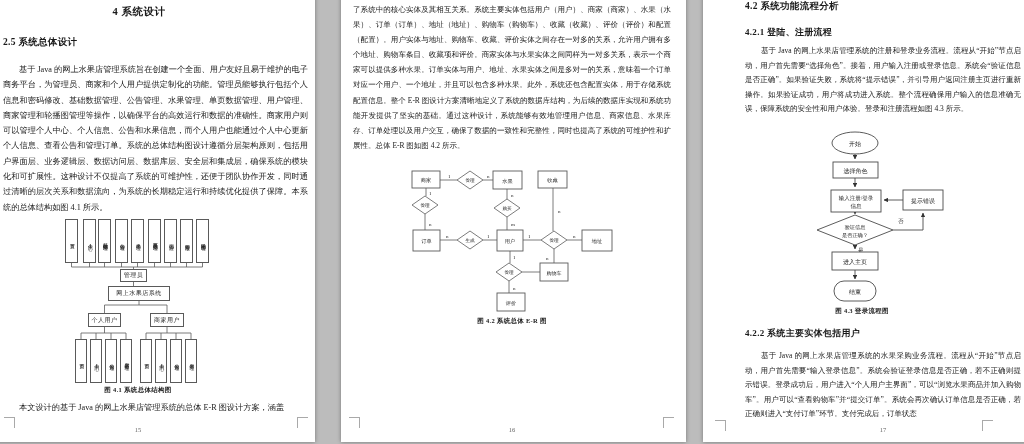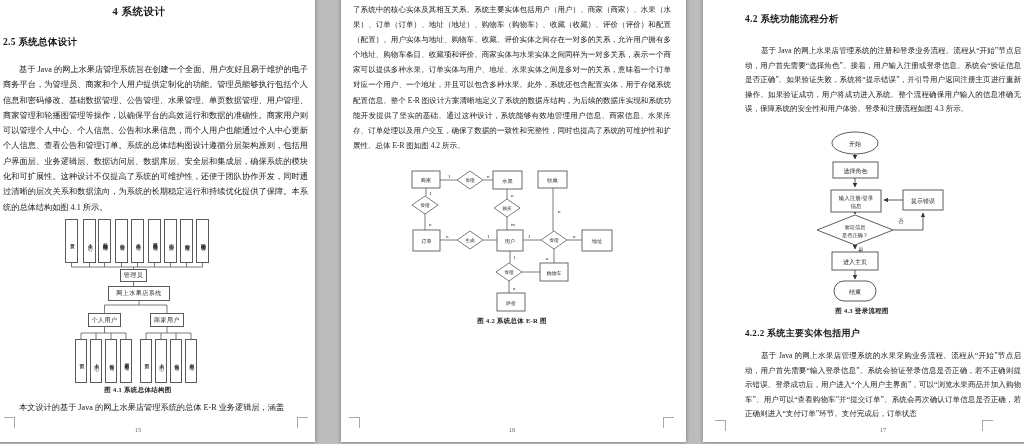--- a/index.html
+++ b/index.html
@@ -112,21 +112,21 @@
           </div>
         <div class="vbox" style="left:167px;top:122px;width:12px;height:44px;">
             <span>公告管理</span>
           </div>
         <div class="vbox" style="left:182px;top:122px;width:12px;height:44px;">
             <span>水果管理</span>
           </div>
       </div>
 
       <div class="abs caption" style="top:386px;left:0;width:270px;">图 4.1  系统总体结构图</div>
-      <div class="abs body b1 ind" style="top:400px;">本文设计的基于 Java 的网上水果店管理系统的总体 E-R 业务逻辑层，涵盖</div>
+      <div class="abs body b1 ind" style="top:400px;">本文设计的基于 Java 的网上水果店管理系统的总体 E-R 图设计方案，涵盖</div>
       <div class="markL" style="left:1px;top:417px;"></div>
       <div class="markR" style="left:294px;top:417px;"></div>
       <div class="abs pagenum" style="top:426px;left:0;width:270px;">15</div>
     </div>
   </div>
 
   <div class="page" id="pg2">
     <div class="content">
       <div class="abs body b2" style="top:2px;">了系统中的核心实体及其相互关系。系统主要实体包括用户（用户）、商家（商家）、水果（水果）、订单（订单）、地址（地址）、购物车（购物车）、收藏（收藏）、评价（评价）和配置（配置）。用户实体与地址、购物车、收藏、评价实体之间存在一对多的关系，允许用户拥有多个地址、购物车条目、收藏项和评价。商家实体与水果实体之间同样为一对多关系，表示一个商家可以提供多种水果。订单实体与用户、地址、水果实体之间是多对一的关系，意味着一个订单对应一个用户、一个地址，并且可以包含多种水果。此外，系统还包含配置实体，用于存储系统配置信息。整个 E-R 图设计方案清晰地定义了系统的数据库结构，为后续的数据库实现和系统功能开发提供了坚实的基础。通过这种设计，系统能够有效地管理用户信息、商家信息、水果库存、订单处理以及用户交互，确保了数据的一致性和完整性，同时也提高了系统的可维护性和扩展性。总体 E-R 图如图 4.2 所示。</div>
 
@@ -213,21 +213,22 @@
 
       <div class="abs caption" style="top:317px;">图 4.2  系统总体 E-R 图</div>
       <div class="markL" style="left:-4px;top:417px;"></div>
       <div class="markR" style="left:310px;top:417px;"></div>
       <div class="abs pagenum" style="top:426px;">16</div>
     </div>
   </div>
 
   <div class="page" id="pg3">
     <div class="content">
-      <div class="abs h2" style="top:13px;">4.2  系统功能流程分析</div>
+      <div class="abs h2" style="top:0;">4.2  系统功能流程分析</div>
+      <div class="abs h3" style="top:26px;">4.2.1  登陆、注册流程</div>
       <div class="abs body b3 ind" style="top:44px;">基于 Java 的网上水果店管理系统的注册和登录业务流程。流程从“开始”节点启动，用户首先需要“选择角色”。接着，用户输入注册或登录信息。系统会“验证信息是否正确”。如果验证失败，系统将“提示错误”，并引导用户返回注册主页进行重新操作。如果验证成功，用户将成功进入系统。整个流程确保用户输入的信息准确无误，保障系统的安全性和用户体验。登录和注册流程如图 4.3 所示。</div>
 
       <svg class="abs" style="top:128px;left:0;" width="276" height="178" viewBox="0 0 276 178">
         <defs>
           <marker id="ah" viewBox="0 0 6 6" markerWidth="5" markerHeight="5" refX="5.5" refY="3" orient="auto">
             <path d="M0 0 L6 3 L0 6 Z" fill="#333"></path>
           </marker>
         </defs>
         <g stroke="#4a4a4a" stroke-width="0.9" fill="none">
           <path d="M110 26 V31" marker-end="url(#ah)"></path>

